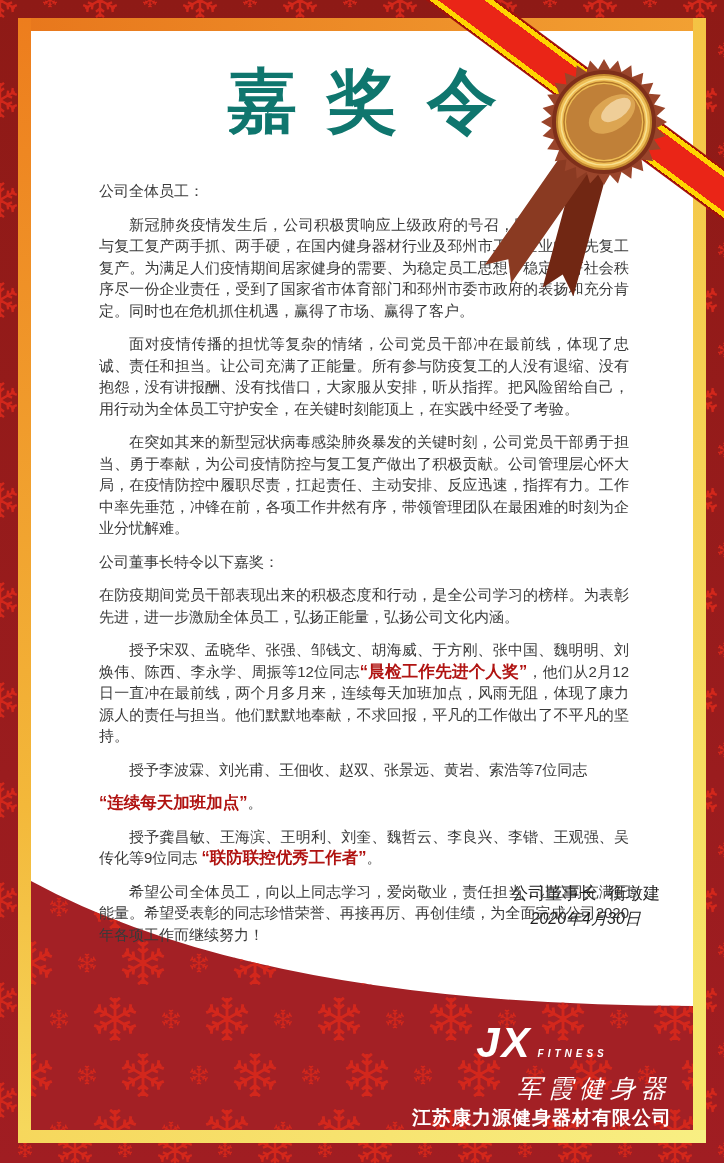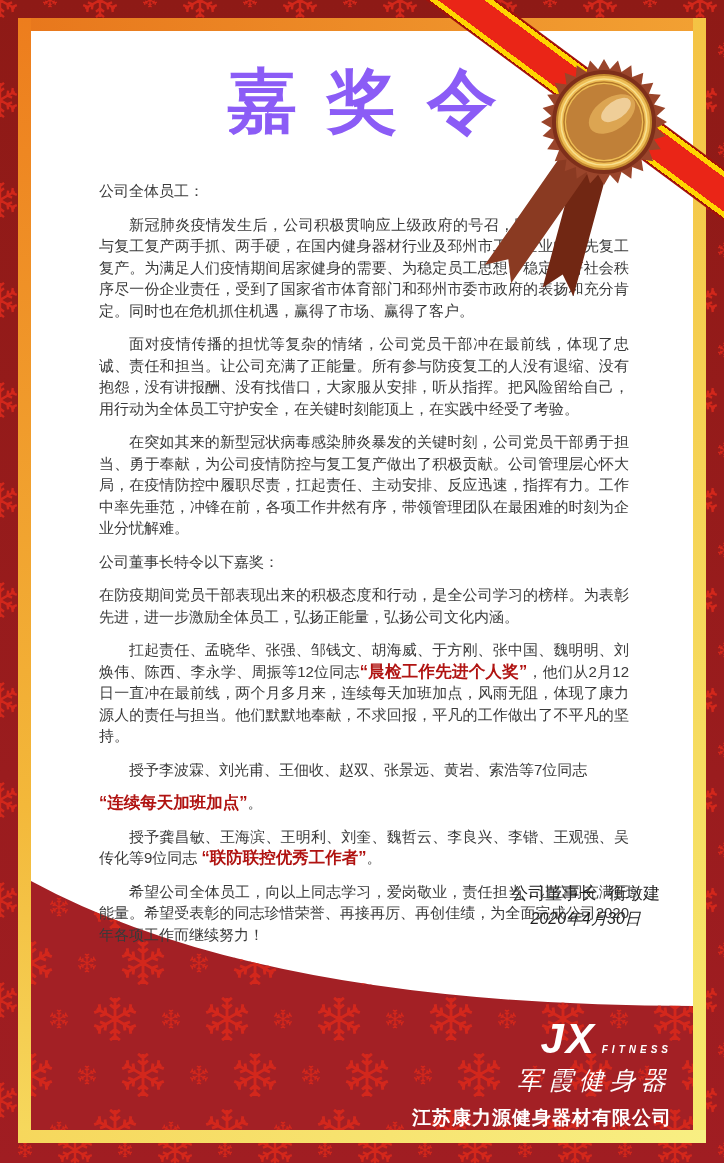--- a/index.html
+++ b/index.html
@@ -12,42 +12,42 @@
   .stripe.top{left:18px;top:18px;width:688px;height:13px;background:linear-gradient(90deg,#e8771c,#f2a133);}
   .stripe.left{left:18px;top:18px;width:13px;height:1125px;background:linear-gradient(180deg,#ed7d1d,#f3b83a 70%,#f6d95e);}
   .stripe.right{left:693px;top:18px;width:13px;height:1125px;background:linear-gradient(180deg,#f4c344,#f7e96f);}
   .stripe.bottom{left:18px;top:1130px;width:688px;height:13px;background:linear-gradient(90deg,#f6d75c,#f8ef83);}
   
   .inner{position:absolute;left:31px;top:31px;width:662px;height:1099px;background:#ffffff;z-index:3;overflow:hidden;}
   .bottom-red{position:absolute;left:0;top:820px;width:662px;height:279px;background:#a32025;
               clip-path:path('M0,30 Q230,155 662,155 L662,279 L0,279 Z');}
   .doc-title{position:absolute;left:0;top:34px;width:100%;text-align:center;
              font-family:"Liberation Serif","DejaVu Serif",serif;font-weight:bold;
-             font-size:70px;line-height:1.05;color:#8b5cf6;letter-spacing:30px;padding-left:30px;box-sizing:border-box;}
+             font-size:70px;line-height:1.05;color:#0f766e;letter-spacing:30px;padding-left:30px;box-sizing:border-box;}
   .letter-body{position:absolute;left:56px;top:137px;width:554px;color:#3a3a3a;
                font-size:15px;line-height:21.5px;}
   .letter-body p{margin:12px;text-align:justify;}
   .letter-body p.indent{text-indent:2em;}
   .award{color:#b01311;font-weight:bold;font-size:16.5px;}
   .wrap-spacer{float:right;width:96px;height:62px;}
   .sig{position:absolute;right:33px;top:850px;text-align:center;color:#222;}
   .sig-name{font-size:17px;line-height:26px;word-spacing:8px;}
   .sig-date{font-size:16px;line-height:24px;font-style:italic;}
   
   .ribbon{position:absolute;left:368px;top:84px;width:470px;height:42px;z-index:10;
           transform:rotate(36.5deg);
           background:linear-gradient(180deg,#a3120a 0 5%,#ffd500 5% 17%,#ea2517 17% 83%,#ffd500 83% 95%,#a3120a 95% 100%);}
   .medal{position:absolute;left:440px;top:22px;z-index:11;}
   
   .logo-block{position:absolute;right:21px;top:993px;text-align:right;color:#ffffff;z-index:5;}
-  .jx-row{line-height:30px;white-space:nowrap;}
+  .jx-row{line-height:38px;white-space:nowrap;text-align:center;}
   .jx-mark{font-size:42px;font-weight:900;font-style:italic;letter-spacing:2px;}
   .jx-fitness{font-size:10px;font-weight:bold;font-style:italic;letter-spacing:4px;margin-left:6px;}
   .brand{font-size:25px;font-weight:400;font-style:italic;letter-spacing:6px;line-height:26px;margin-top:2px;white-space:nowrap;}
-  .company{font-size:19px;font-weight:900;letter-spacing:1px;line-height:22px;margin-top:14px;white-space:nowrap;}
+  .company{font-size:19px;font-weight:900;letter-spacing:1px;line-height:22px;margin-top:6px;white-space:nowrap;}
 </style>
 </head>
 <body>
 
 <div class="page">
 
   <svg class="snow-svg" id="snow-page" width="724" height="1163">
       <g transform="translate(0,0)">
         <path d="M0,0 L0.0,-17.0 M0.0,-8.5 L4.0,-11.7 M0.0,-8.5 L-4.0,-11.7 M0.0,-13.9 L4.0,-17.1 M0.0,-13.9 L-4.0,-17.1 M0,0 L14.7,-8.5 M7.4,-4.3 L12.1,-2.4 M7.4,-4.3 L8.1,-9.3 M12.1,-7.0 L16.8,-5.1 M12.1,-7.0 L12.8,-12.0 M0,0 L14.7,8.5 M7.4,4.2 L8.1,9.3 M7.4,4.2 L12.1,2.4 M12.1,7.0 L12.8,12.0 M12.1,7.0 L16.8,5.1 M0,0 L0.0,17.0 M0.0,8.5 L-4.0,11.7 M0.0,8.5 L4.0,11.7 M0.0,13.9 L-4.0,17.1 M0.0,13.9 L4.0,17.1 M0,0 L-14.7,8.5 M-7.4,4.3 L-12.1,2.4 M-7.4,4.3 L-8.1,9.3 M-12.1,7.0 L-16.8,5.1 M-12.1,7.0 L-12.8,12.0 M0,0 L-14.7,-8.5 M-7.4,-4.2 L-8.1,-9.3 M-7.4,-4.2 L-12.1,-2.4 M-12.1,-7.0 L-12.8,-12.0 M-12.1,-7.0 L-16.8,-5.1 " fill="none" stroke="#d7281b" stroke-width="2.4" opacity="0.92"></path>
       </g>
@@ -641,21 +641,21 @@
     <div class="doc-title">嘉奖令</div>
 
     <div class="letter-body">
       <div class="wrap-spacer"></div>
     <p class=""><span>公司全体员工：</span></p>
         <p class="indent"><span>新冠肺炎疫情发生后，公司积极贯响应上级政府的号召，防疫与复工复产两手抓、两手硬，在国内健身器材行业及邳州市工业企业中率先复工复产。为满足人们疫情期间居家健身的需要、为稳定员工思想、稳定经济社会秩序尽一份企业责任，受到了国家省市体育部门和邳州市委市政府的表扬和充分肯定。同时也在危机抓住机遇，赢得了市场、赢得了客户。</span></p>
         <p class="indent"><span>面对疫情传播的担忧等复杂的情绪，公司党员干部冲在最前线，体现了忠诚、责任和担当。让公司充满了正能量。所有参与防疫复工的人没有退缩、没有抱怨，没有讲报酬、没有找借口，大家服从安排，听从指挥。把风险留给自己，用行动为全体员工守护安全，在关键时刻能顶上，在实践中经受了考验。</span></p>
         <p class="indent"><span>在突如其来的新型冠状病毒感染肺炎暴发的关键时刻，公司党员干部勇于担当、勇于奉献，为公司疫情防控与复工复产做出了积极贡献。公司管理层心怀大局，在疫情防控中履职尽责，扛起责任、主动安排、反应迅速，指挥有力。工作中率先垂范，冲锋在前，各项工作井然有序，带领管理团队在最困难的时刻为企业分忧解难。</span></p>
         <p class=""><span>公司董事长特令以下嘉奖：</span></p>
         <p class=""><span>在防疫期间党员干部表现出来的积极态度和行动，是全公司学习的榜样。为表彰先进，进一步激励全体员工，弘扬正能量，弘扬公司文化内涵。</span></p>
-        <p class="indent"><span>扛起责任、孟晓华、张强、邹钱文、胡海威、于方刚、张中国、魏明明、刘焕伟、陈西、李永学、周振等12位同志</span><span class="award">“晨检工作先进个人奖”</span><span>，他们从2月12日一直冲在最前线，两个月多月来，连续每天加班加点，风雨无阻，体现了康力源人的责任与担当。他们默默地奉献，不求回报，平凡的工作做出了不平凡的坚持。</span></p>
+        <p class="indent"><span>授予宋双、孟晓华、张强、邹钱文、胡海威、于方刚、张中国、魏明明、刘焕伟、陈西、李永学、周振等12位同志</span><span class="award">“晨检工作先进个人奖”</span><span>，他们从2月12日一直冲在最前线，两个月多月来，连续每天加班加点，风雨无阻，体现了康力源人的责任与担当。他们默默地奉献，不求回报，平凡的工作做出了不平凡的坚持。</span></p>
         <p class="indent"><span>授予李波霖、刘光甫、王佃收、赵双、张景远、黄岩、索浩等7位同志</span></p>
         <p class=""><span class="award">“连续每天加班加点”</span><span>。</span></p>
         <p class="indent"><span>授予龚昌敏、王海滨、王明利、刘奎、魏哲云、李良兴、李锴、王观强、吴传化等9位同志 </span><span class="award">“联防联控优秀工作者”</span><span>。</span></p>
         <p class="indent"><span>希望公司全体员工，向以上同志学习，爱岗敬业，责任担当，让公司充满正能量。希望受表彰的同志珍惜荣誉、再接再厉、再创佳绩，为全面完成公司2020年各项工作而继续努力！</span></p>
       </div>
 
     <div class="sig">
       <div class="sig-name">公司董事长 衡墩建</div>
       <div class="sig-date">2020年4月30日</div>
     </div>

